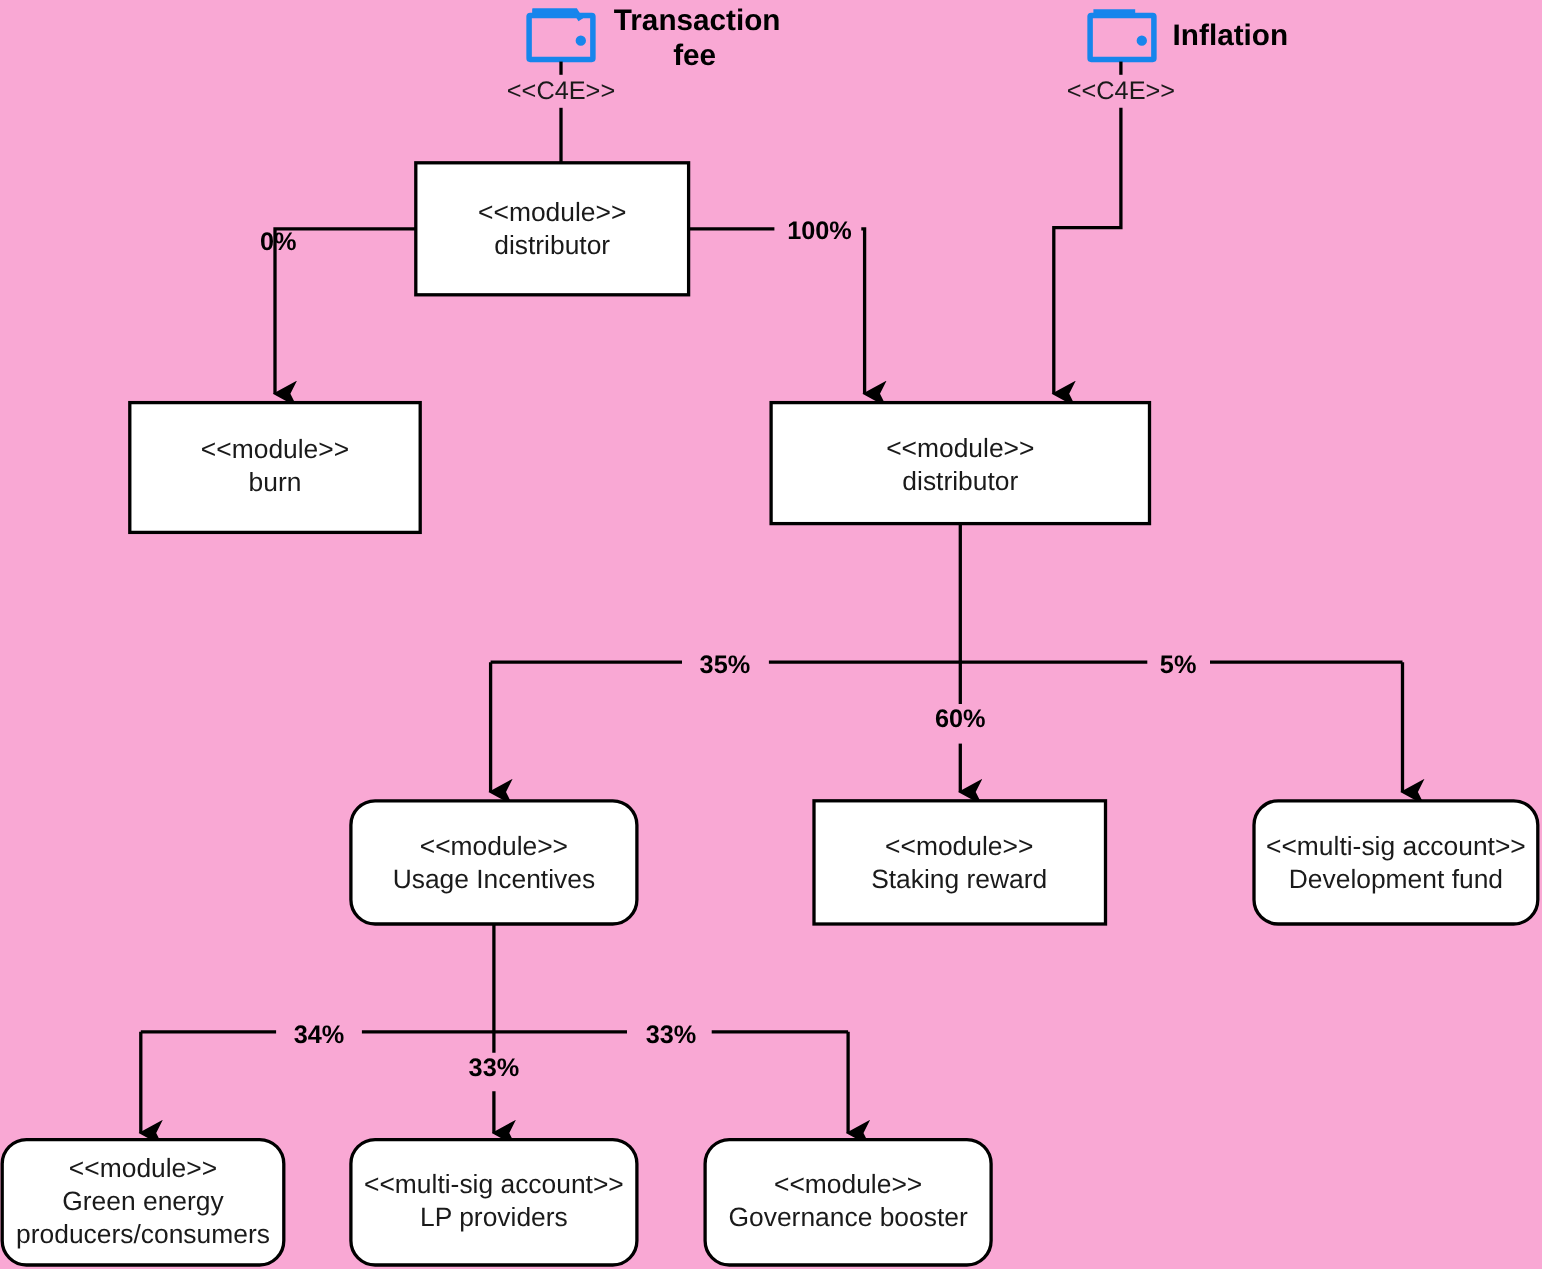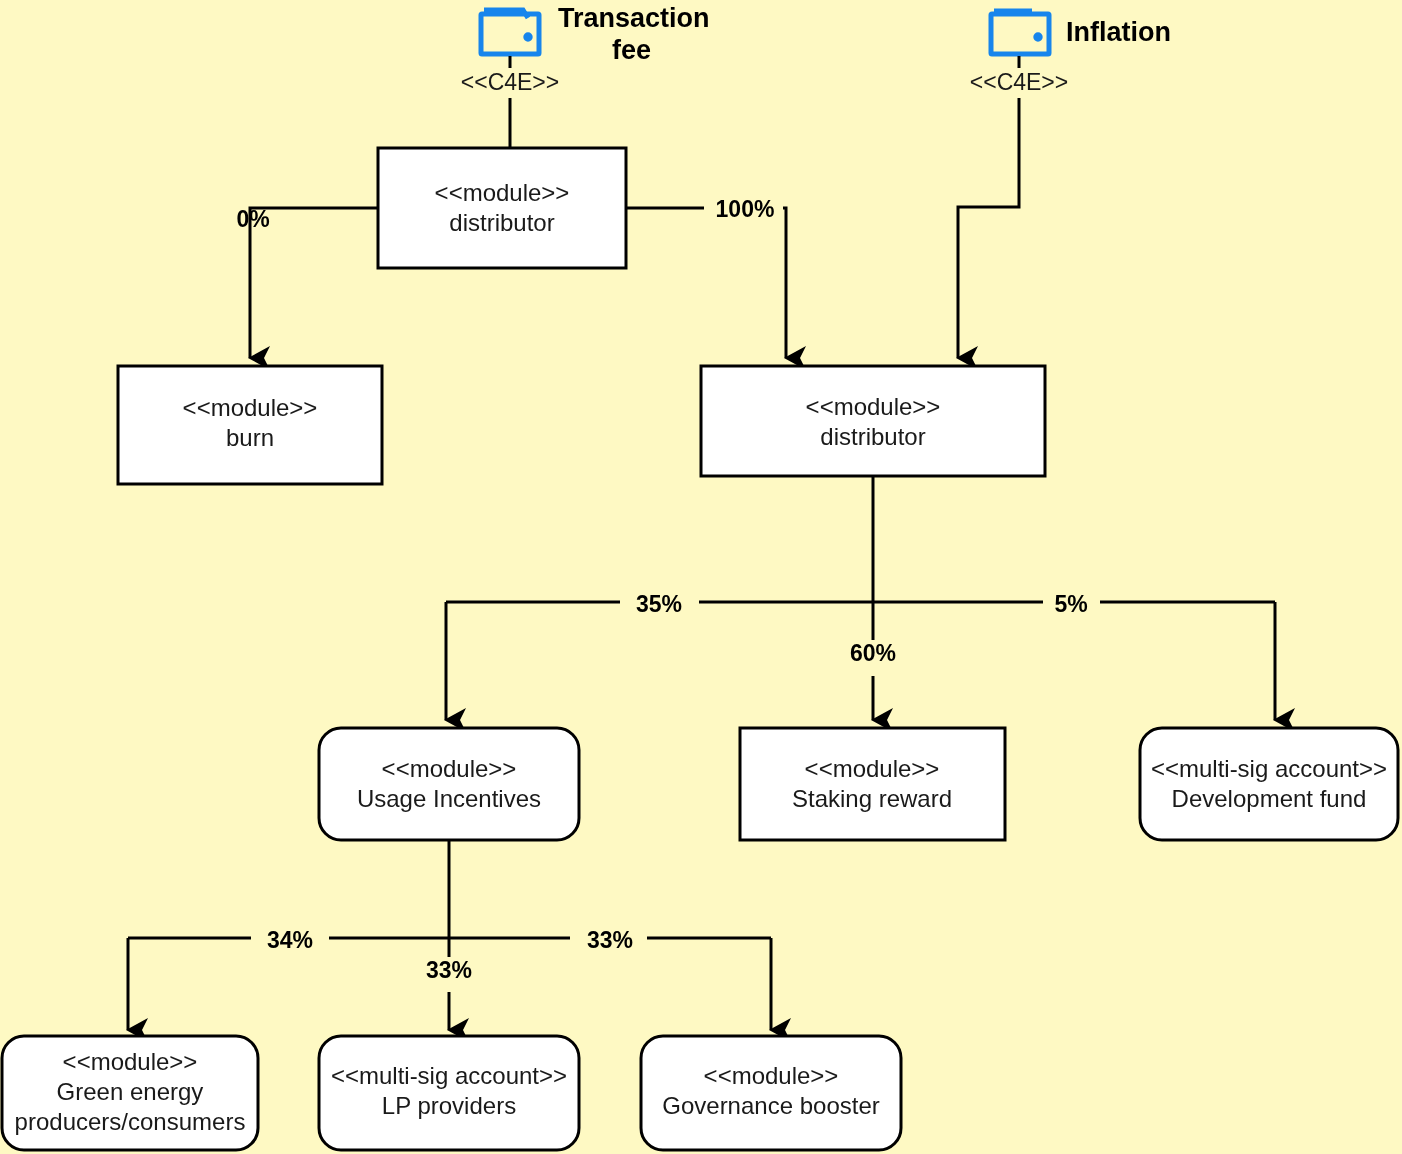--- a/index.html
+++ b/index.html
@@ -4,21 +4,21 @@
 <style>
   html, body {
     margin: 0;
     padding: 0;
     background: #ffffff;
   }
   #stage {
     position: relative;
     width: 1402px;
     height: 1154px;
-    background: #fef9c3;
+    background: #f9a8d4;
     font-family: "Liberation Sans", sans-serif;
     overflow: hidden;
   }
   svg#diagram {
     position: absolute;
     left: 0;
     top: 0;
     width: 1402px;
     height: 1154px;
   }

